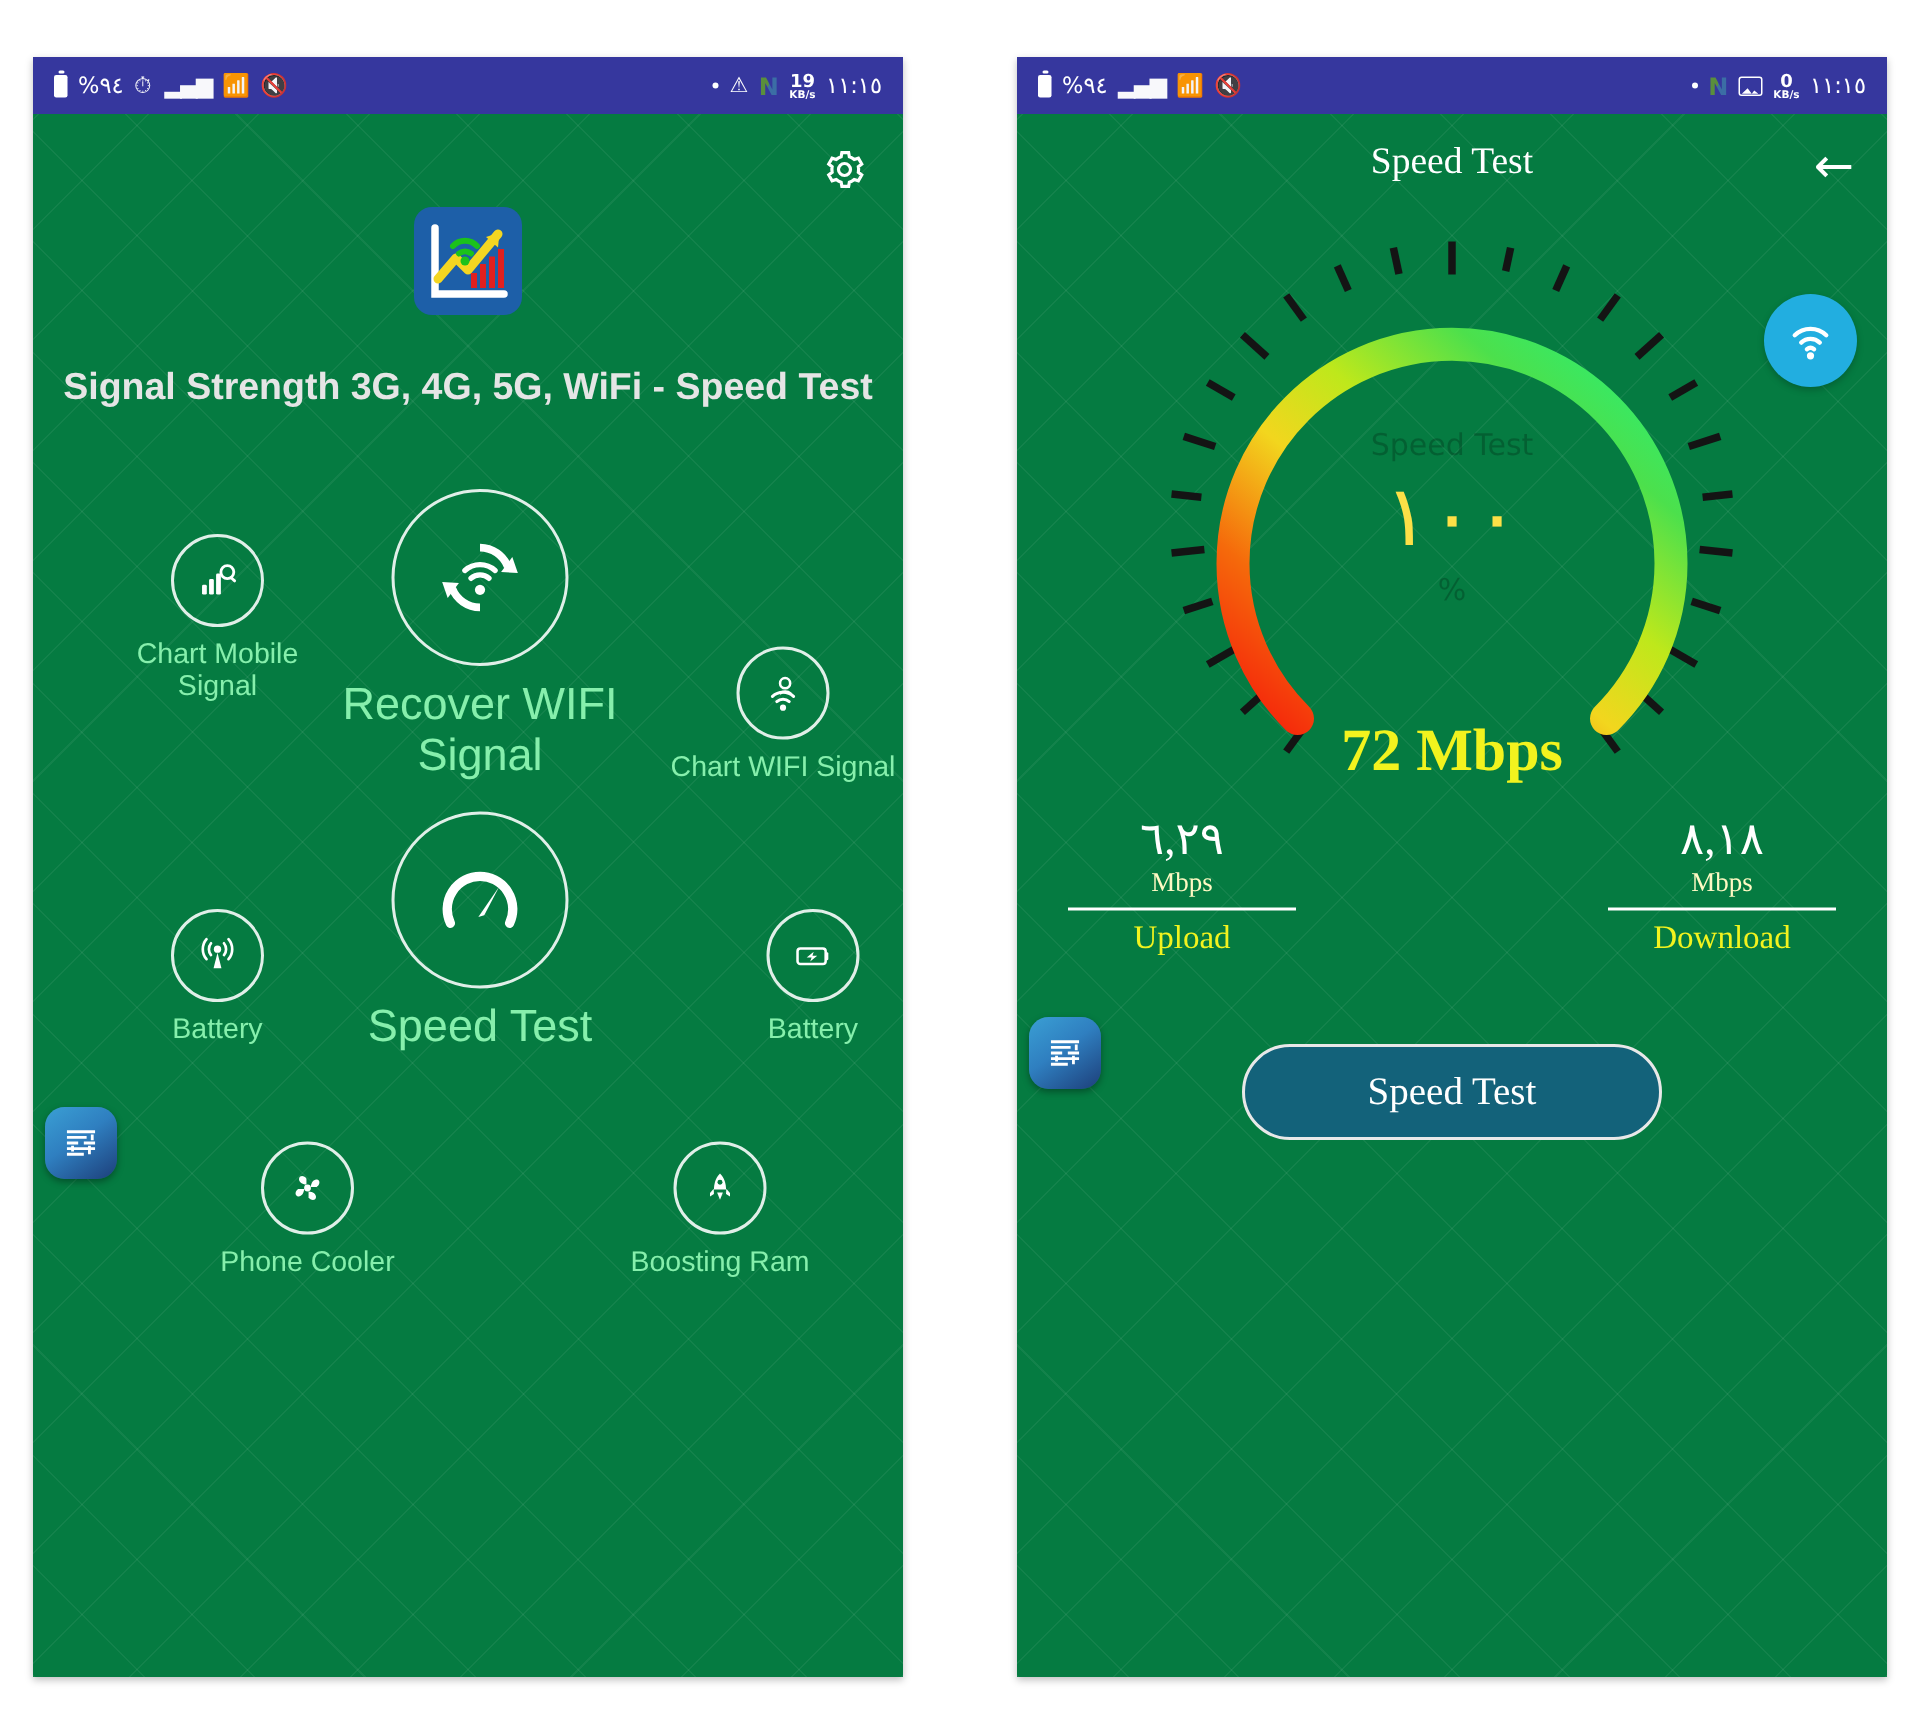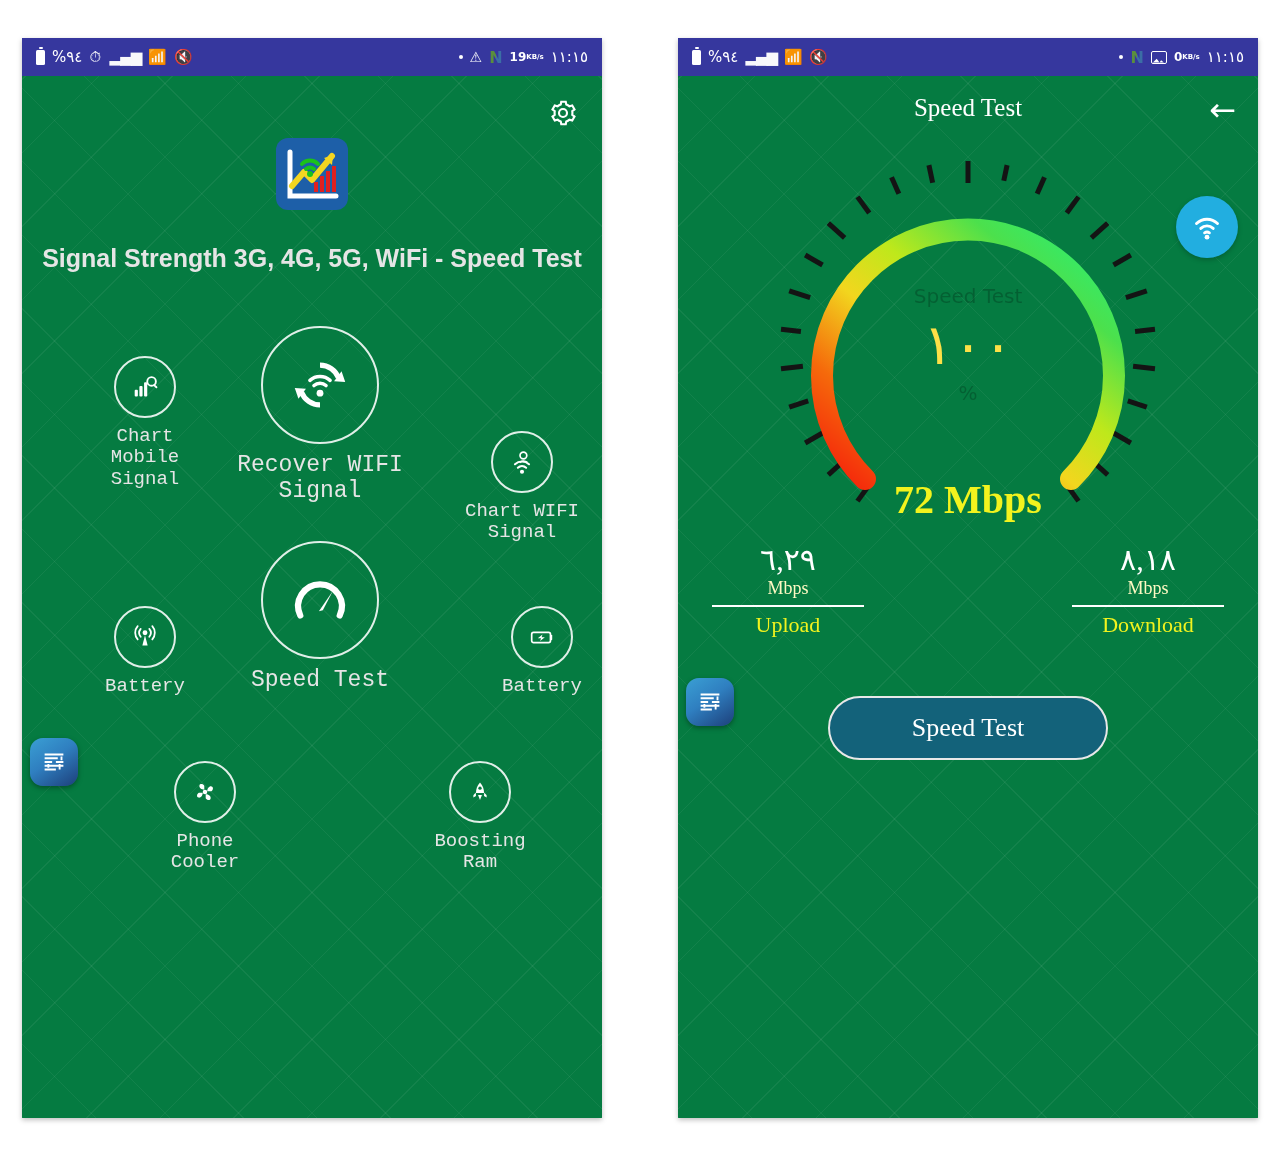--- a/index.html
+++ b/index.html
@@ -57,21 +57,21 @@
     content: ""; position: absolute; top: -3px; left: 2.5px;
     width: 4px; height: 2.5px; background: #fff; border-radius: 1px;
   }
   .sb-pct { font-size: 15px; letter-spacing: .5px; }
   .sb-ico { font-size: 15px; line-height: 1; opacity: .97; }
   .sb-dot { width: 4px; height: 4px; border-radius: 50%; background: #fff; display:inline-block; }
   .sb-warn { font-size: 14px; }
   .sb-n { font-weight: bold; font-size: 16px; font-family: "DejaVu Sans", sans-serif;
           background: linear-gradient(100deg,#5a8f3c 0 48%, #3b6ea5 48% 100%);
           -webkit-background-clip: text; background-clip: text; color: transparent; }
-  .sb-rate { display: flex; align-items: center; line-height: 1; }
+  .sb-rate { display: flex; flex-direction: column; align-items: center; line-height: 1; }
   .sb-rate .v { font-size: 12px; font-weight: bold; }
   .sb-rate .u { font-size: 7px; font-weight: bold; }
   .sb-time { font-size: 15px; letter-spacing: .3px; }
   .sb-img {
     width: 16px; height: 13px; border: 1.7px solid #fff; border-radius: 2px;
     position: relative; display: inline-block;
   }
   .sb-img::after {
     content:""; position:absolute; bottom:0; left:1px; width:11px; height:5px;
     background:#fff; clip-path: polygon(0 100%, 35% 25%, 60% 100%, 75% 55%, 100% 100%);
@@ -97,28 +97,28 @@
 
   .tile { position: absolute; text-align: center; }
   .tile .ring {
     border: 2px solid rgba(255,255,255,.88);
     border-radius: 50%;
     margin: 0 auto;
     display: flex; align-items: center; justify-content: center;
     cursor: pointer;
   }
   .tile .lbl {
-    margin-top: 8px; color: #e5e5e5; line-height: 1.12;
-    font-family: Liberation Mono, monospace;
+    margin-top: 8px; color: #86efac; line-height: 1.12;
+    font-family: Liberation Sans, sans-serif;
   }
 
   .tile.small .ring { width: 62px; height: 62px; }
   .tile.small .lbl  { font-size: 19px; }
   .tile.big   .ring { width: 118px; height: 118px; }
-  .tile.big   .lbl  { font-size: 23px; margin-top: 9px; }
+  .tile.big   .lbl  { font-size: 30px; margin-top: 9px; }
 
   
   .kufic {
     position: absolute;
     width: 48px; height: 48px; border-radius: 13px;
     background: linear-gradient(145deg,#3a9fd4 0%, #2f7fc0 45%, #1d3f7a 100%);
     display: flex; align-items: center; justify-content: center;
     box-shadow: 0 2px 5px rgba(0,0,0,.35);
     z-index: 9; cursor: pointer;
   }

